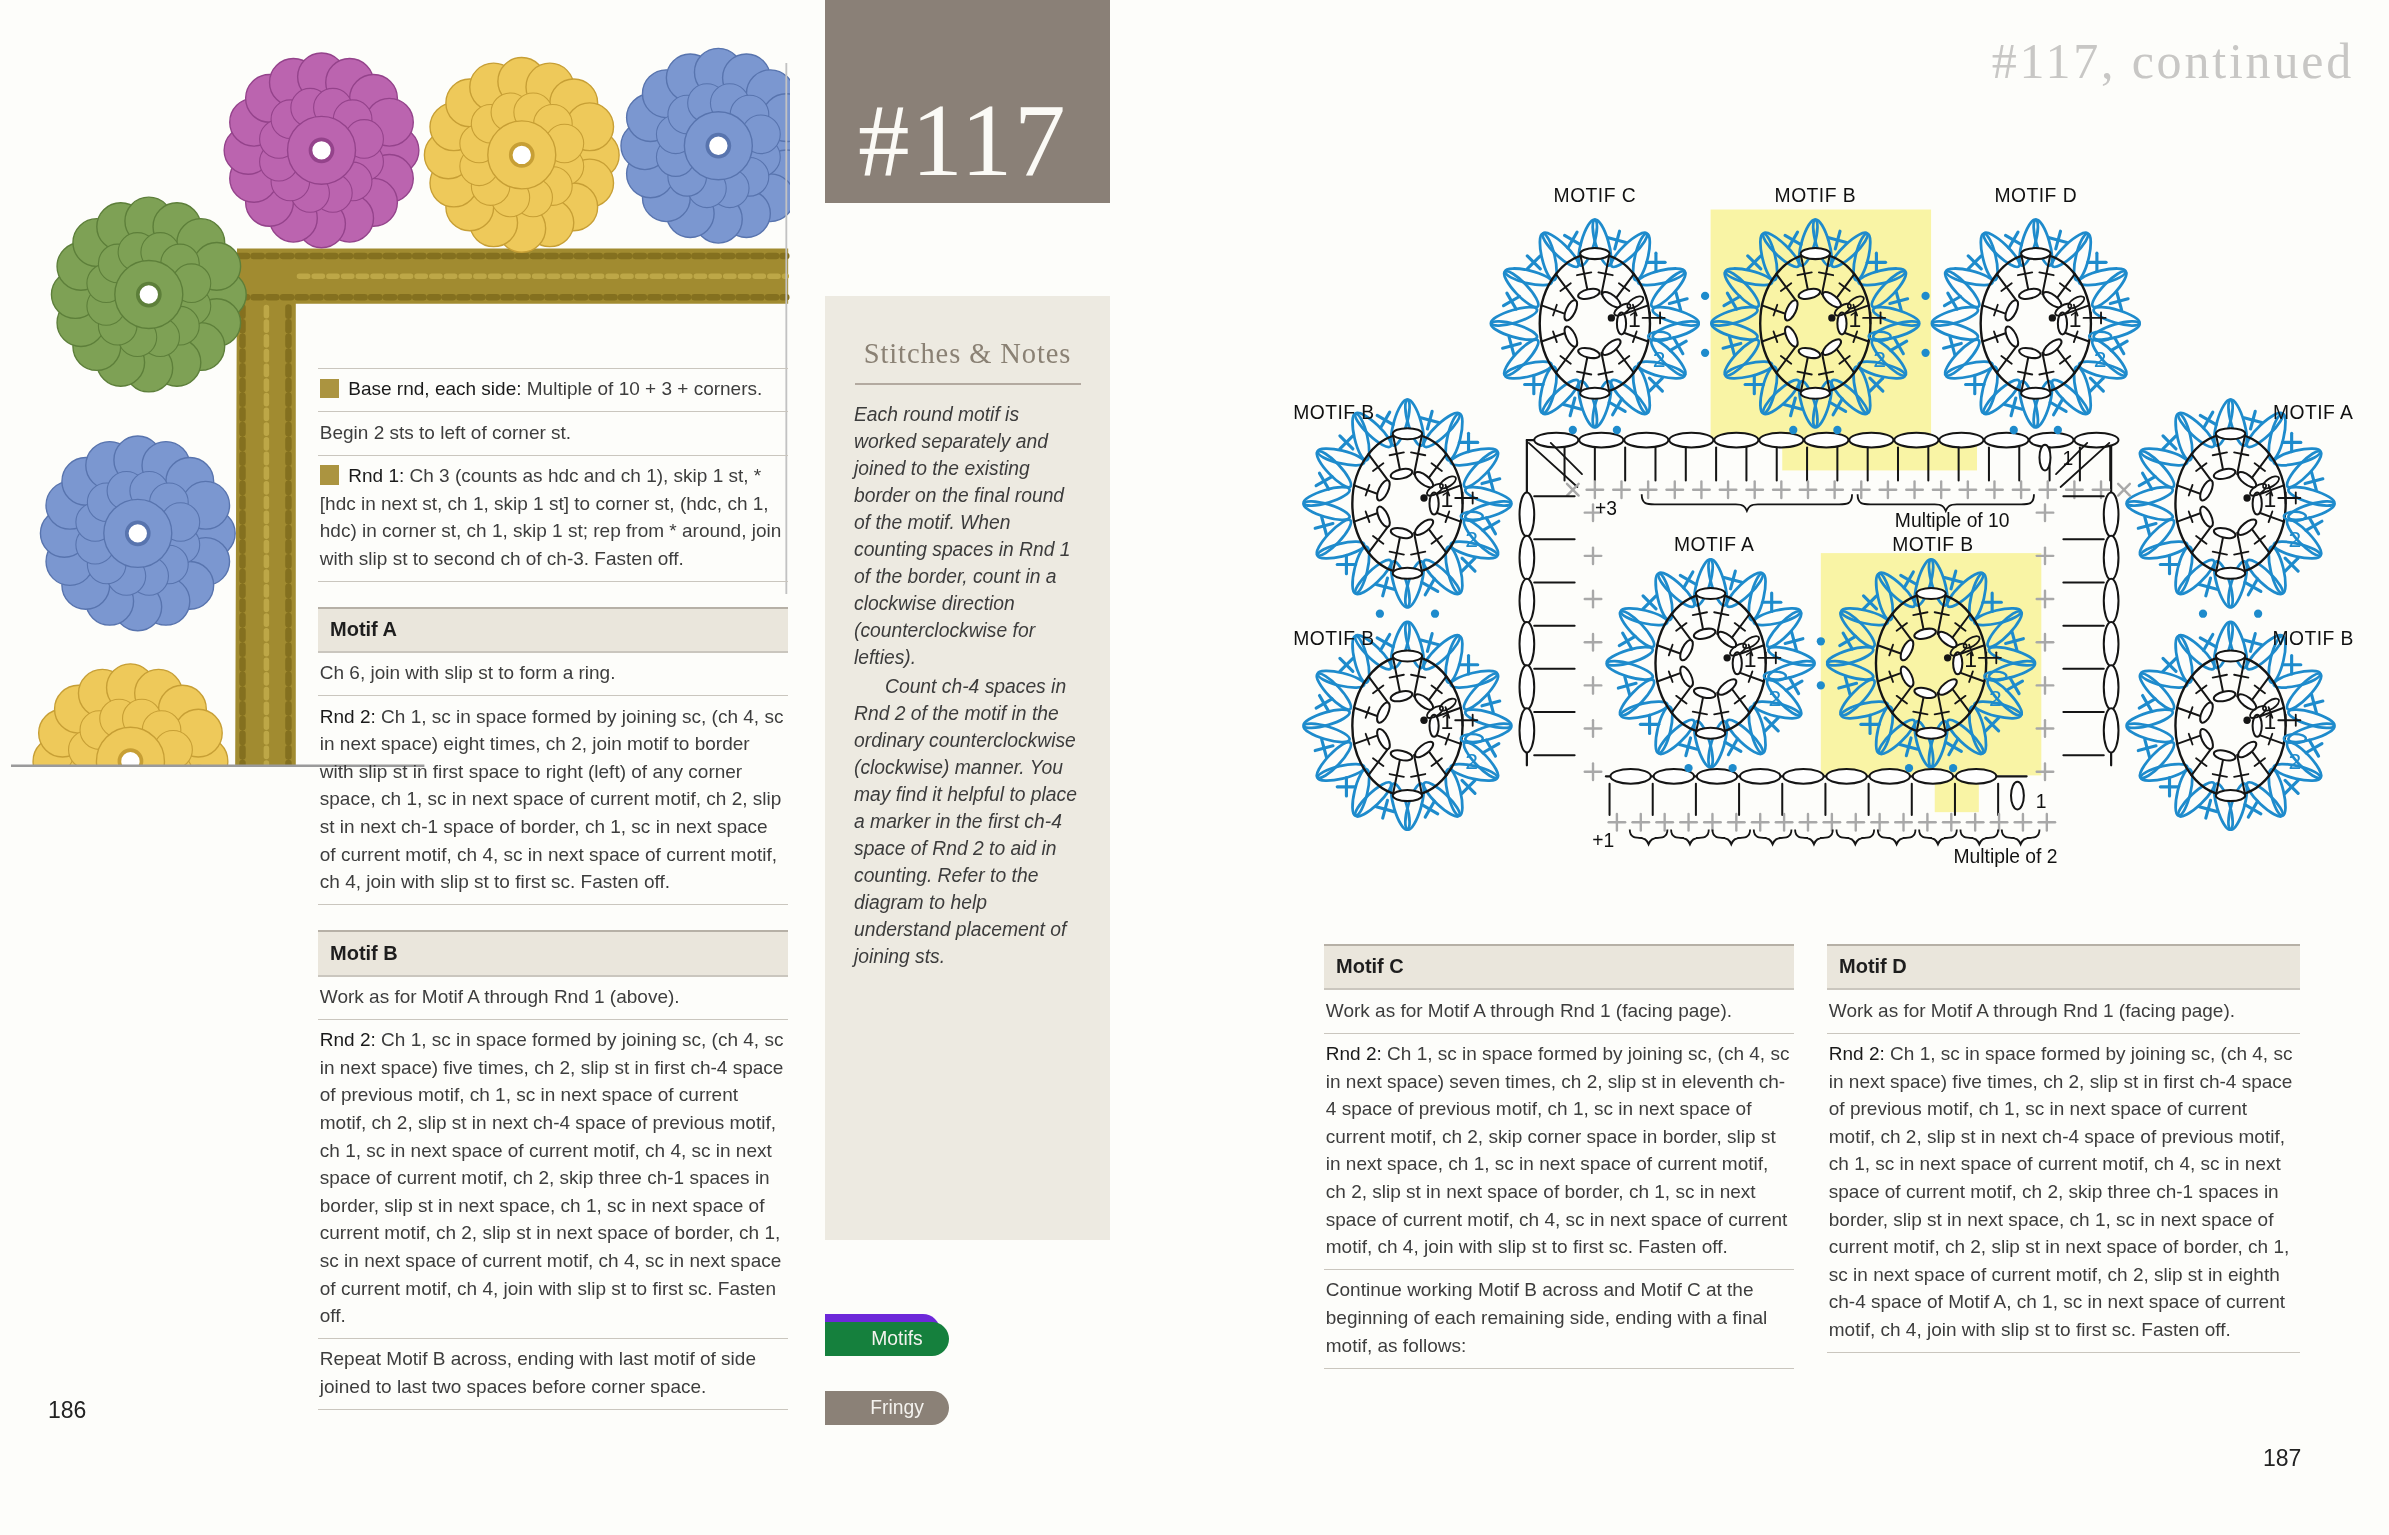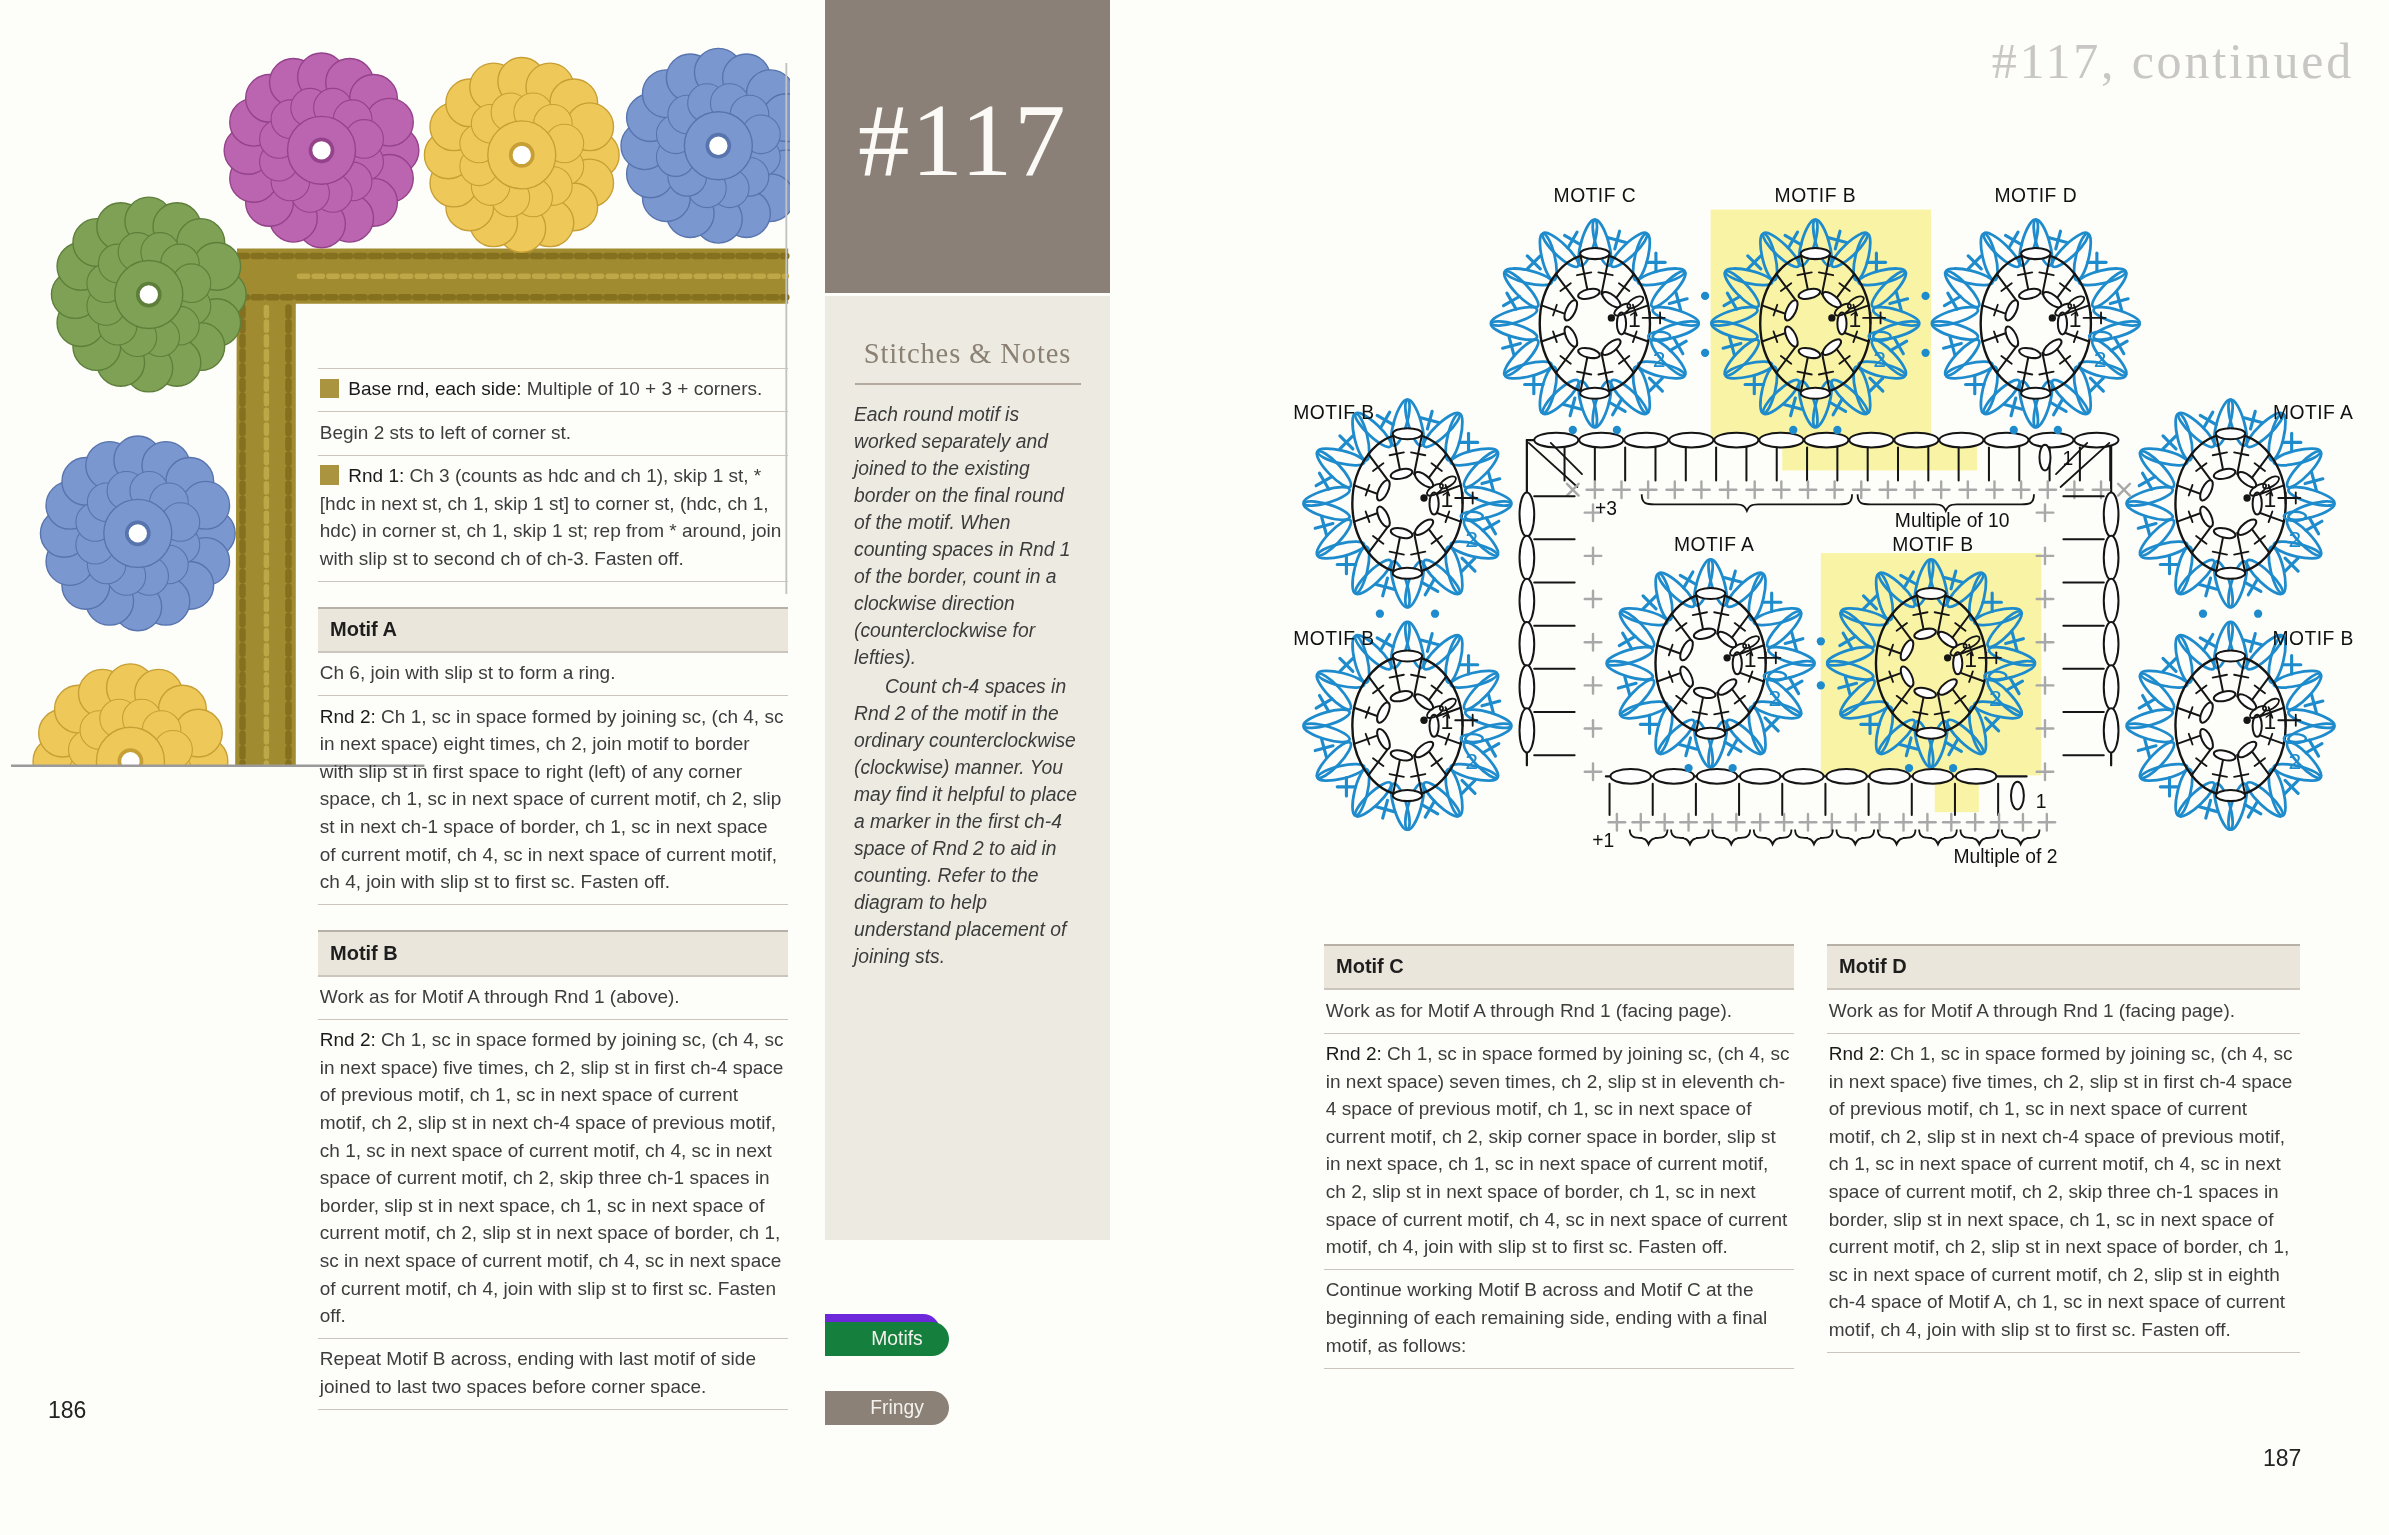--- a/index.html
+++ b/index.html
@@ -16,21 +16,21 @@
                 font-weight:bold;font-size:20px;color:#1e1e1e;padding:7.4px 12px;
                 border-bottom:1.8px solid #cac6be;}
   .textcol .b{font-weight:normal;color:#1a1a1a;}
   .textcol em{font-style:italic;}
   .bullet{display:inline-block;width:19.3px;height:19.3px;background:#ab9440;
           margin-right:9.2px;vertical-align:-2.8px;}
   #left-col{left:318px;top:368px;}
   #rc0{left:1324px;top:944px;}
   #rc1{left:1827px;top:944px;width:473px;}
   
-  #numbox{left:825px;top:0;width:285px;height:293px;background:#8a8077;}
+  #numbox{left:825px;top:0;width:285px;height:203px;background:#8a8077;}
   #numbox span{display:block;padding:81px 0 0 33px;font-family:"Liberation Serif",serif;
                font-size:103px;color:#fbfaf6;letter-spacing:1.8px;}
   #midstrip{left:825px;top:296px;width:285px;height:944px;background:#edeae1;}
   #midstrip h2{margin:42px 0 0 0;text-align:center;font-family:"Liberation Serif",serif;
                font-weight:normal;font-size:28.5px;color:#8a8174;letter-spacing:0.9px;}
   #midstrip .hr{width:226px;height:1.8px;background:#b3aaa0;margin:13px auto 16.5px auto;}
   #midstrip p{margin:0 26px 0 29px;font-style:italic;font-size:19.3px;line-height:27px;color:#3c3c3c;}
   #midstrip p.indent{text-indent:31px;margin-top:1.8px;}
   .tag{position:absolute;left:0;height:34px;border-radius:0 17.5px 17.5px 0;color:#f4f2ee;
        font-size:19.3px;line-height:34px;text-align:center;padding-left:20px;}

